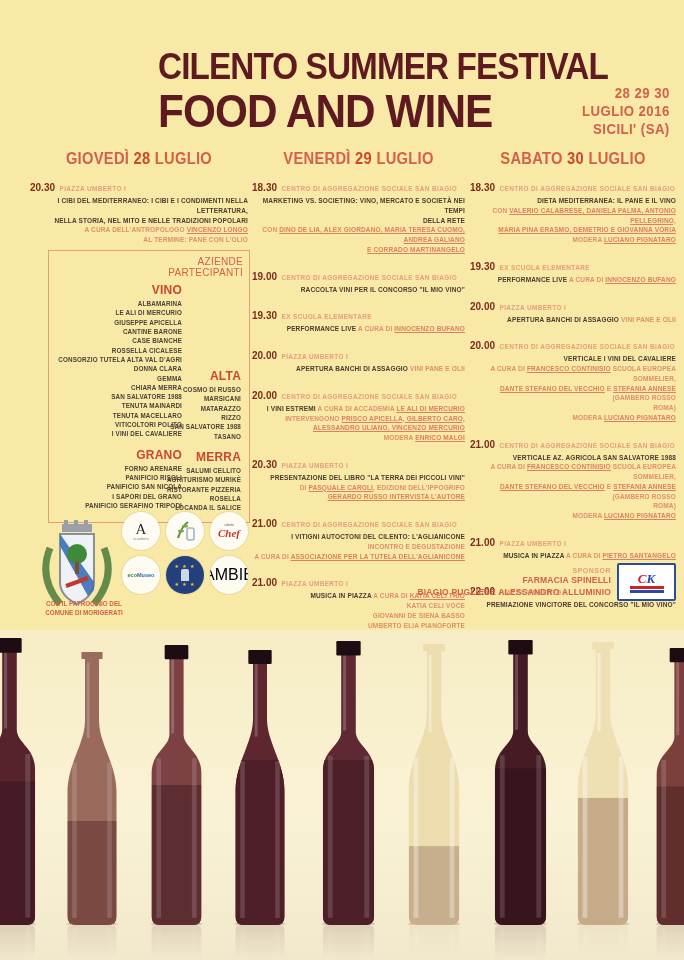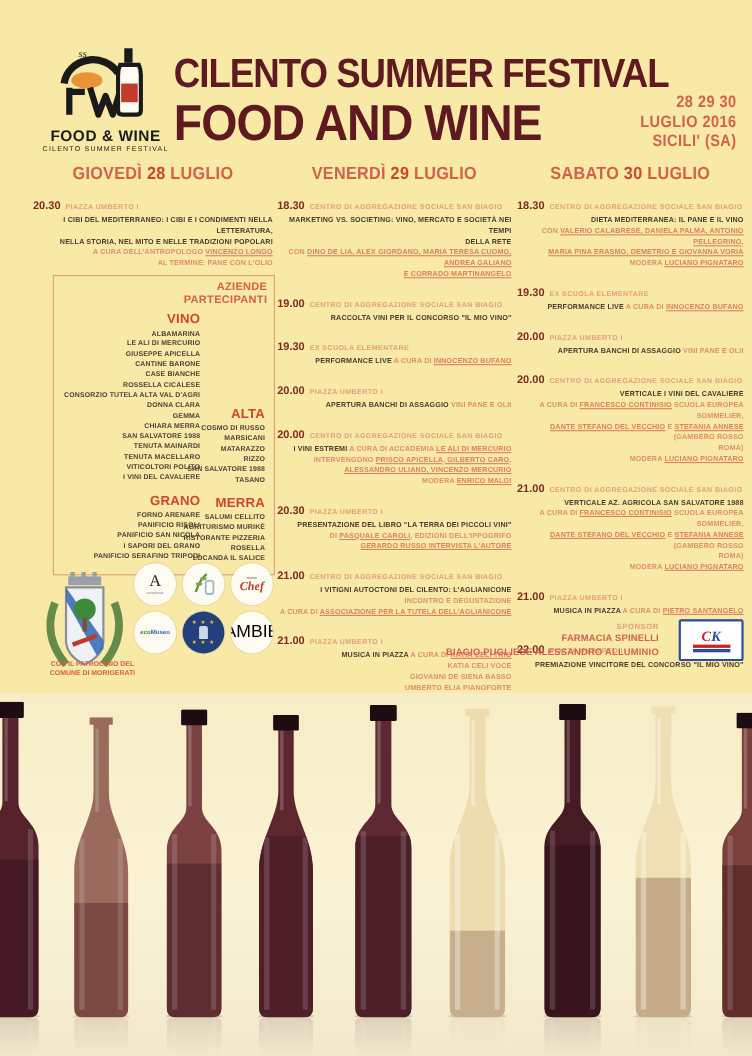--- a/index.html
+++ b/index.html
@@ -29,21 +29,21 @@
   .ev-time{font-size:10px;font-weight:bold;color:#7e2b1e;}
   .ev-venue{font-size:6.4px;color:#e59d7c;font-weight:bold;letter-spacing:.4px;}
   .ev-line{text-align:right;font-size:6.5px;line-height:1.5;letter-spacing:.15px;}
   .seg-t{color:#4b3a30;font-weight:bold;}
   .seg-n{color:#e08e6e;font-weight:bold;}
   .seg-l{color:#dd7f60;font-weight:bold;text-decoration:underline;}
 
   
   .az-box{position:absolute;left:48px;top:250px;width:202px;height:273px;
           border:1px solid rgba(212,96,75,.55);}
-  .az-header{position:absolute;right:6px;top:5px;text-align:right;font-size:10px;font-weight:bold;
+  .az-header{position:absolute;right:6px;top:5px;text-align:right;font-size:10px;font-weight:normal;
              color:#d4604b;line-height:1.1;letter-spacing:.3px;}
   .az-left{position:absolute;left:8px;top:32px;width:125px;text-align:right;}
   .az-right{position:absolute;right:8px;top:32px;width:95px;text-align:right;}
   .az-h{font-size:12px;font-weight:800;color:#cd4634;margin-bottom:2px;letter-spacing:.2px;}
   .az-i{font-size:6.3px;color:#4b4238;font-weight:bold;line-height:1.48;letter-spacing:.15px;}
   .az-gap{height:86px;}
   .az-gap2{height:9px;}
 
   
   .crest{position:absolute;left:36px;top:520px;}
@@ -57,21 +57,21 @@
   .p-chef .p-main{font-family:"Liberation Serif",serif;font-style:italic;font-weight:bold;
                   font-size:11px;color:#c0392b;}
   .p-chef .p-sub{font-size:3.2px;color:#555;}
   .p-eco .p-main{font-size:5.5px;font-weight:bold;color:#2b6cb0;}
   .p-eco .p-eco-g{color:#3c8a32;}
   .p-eu{background:#24407c;}
   .p-eu .p-main{color:#f4c430;font-size:5px;letter-spacing:1px;line-height:1.3;text-align:center;}
   .p-eu .p-tower{width:8px;height:12px;background:#cfd8ea;border-radius:2px 2px 0 0;}
 
   
-  .sponsor{position:absolute;right:8px;top:563px;display:flex;align-items:center;gap:18px;}
+  .sponsor{position:absolute;right:8px;top:563px;display:flex;align-items:center;gap:6px;}
   .sponsor-text{text-align:right;line-height:1.35;}
   .sponsor-label{font-size:7px;color:#e59d7c;font-weight:bold;letter-spacing:.5px;}
   .sponsor-line{font-size:8.5px;color:#d4604b;font-weight:800;letter-spacing:.2px;}
   .sponsor-logo{width:59px;height:38px;background:#fff;border:2px solid #2b4da0;border-radius:2px;
                 display:flex;flex-direction:column;align-items:center;justify-content:center;gap:1px;}
   .sponsor-mono{font-family:"Liberation Serif",serif;font-style:italic;font-weight:bold;font-size:13px;
                 color:#cc2229;line-height:1;}
   .sponsor-mono span{color:#2b4da0;}
   .sponsor-bar-r{width:34px;height:3px;background:#cc2229;}
   .sponsor-bar-b{width:34px;height:3px;background:#2b4da0;}
@@ -83,34 +83,20 @@
   .bottle svg{display:block;}
   .refl{position:absolute;left:0;opacity:.14;transform:scaleY(-1);
         -webkit-mask-image:linear-gradient(to top,rgba(0,0,0,.9),rgba(0,0,0,0) 80%);
         mask-image:linear-gradient(to top,rgba(0,0,0,.9),rgba(0,0,0,0) 80%);}
 </style>
 </head>
 <body>
 
 <div class="poster">
 
-  <div class="logo">
-    <svg width="96" height="66" viewBox="0 0 96 70">
-      <text x="22" y="10" font-size="10" font-style="italic" fill="#1a1a1a" font-family="Liberation Serif,serif">ss</text>
-      <path d="M8 36 A28 26 0 0 1 60 26" stroke="#1a1a1a" stroke-width="7" fill="none"></path>
-      <ellipse cx="30" cy="33" rx="15" ry="8" fill="#e8923a"></ellipse>
-      <path d="M13 40 V66 M13 44 H28" stroke="#1a1a1a" stroke-width="6" fill="none"></path>
-      <path d="M33 40 L41 66 L48 48 L55 66 L63 40" stroke="#1a1a1a" stroke-width="6" fill="none" stroke-linejoin="round"></path>
-      <rect x="66" y="2" width="8" height="14" fill="#1a1a1a"></rect>
-      <path d="M62 18 Q60 22 60 28 V62 Q60 66 64 66 H78 Q82 66 82 62 V28 Q82 22 80 18 Z" fill="#fdfbf2" stroke="#1a1a1a" stroke-width="4"></path>
-      <rect x="63" y="36" width="16" height="18" fill="#c43b2e"></rect>
-    </svg>
-    <div class="logo-brand">FOOD &amp; WINE</div>
-    <div class="logo-sub">CILENTO SUMMER FESTIVAL</div>
-  </div>
 
   <div class="title1">CILENTO SUMMER FESTIVAL</div>
   <div class="title2">FOOD AND WINE</div>
 
   <div class="datebox">
     <div>28 29 30</div>
     <div>LUGLIO 2016</div>
     <div>SICILI' (SA)</div>
   </div>
 

